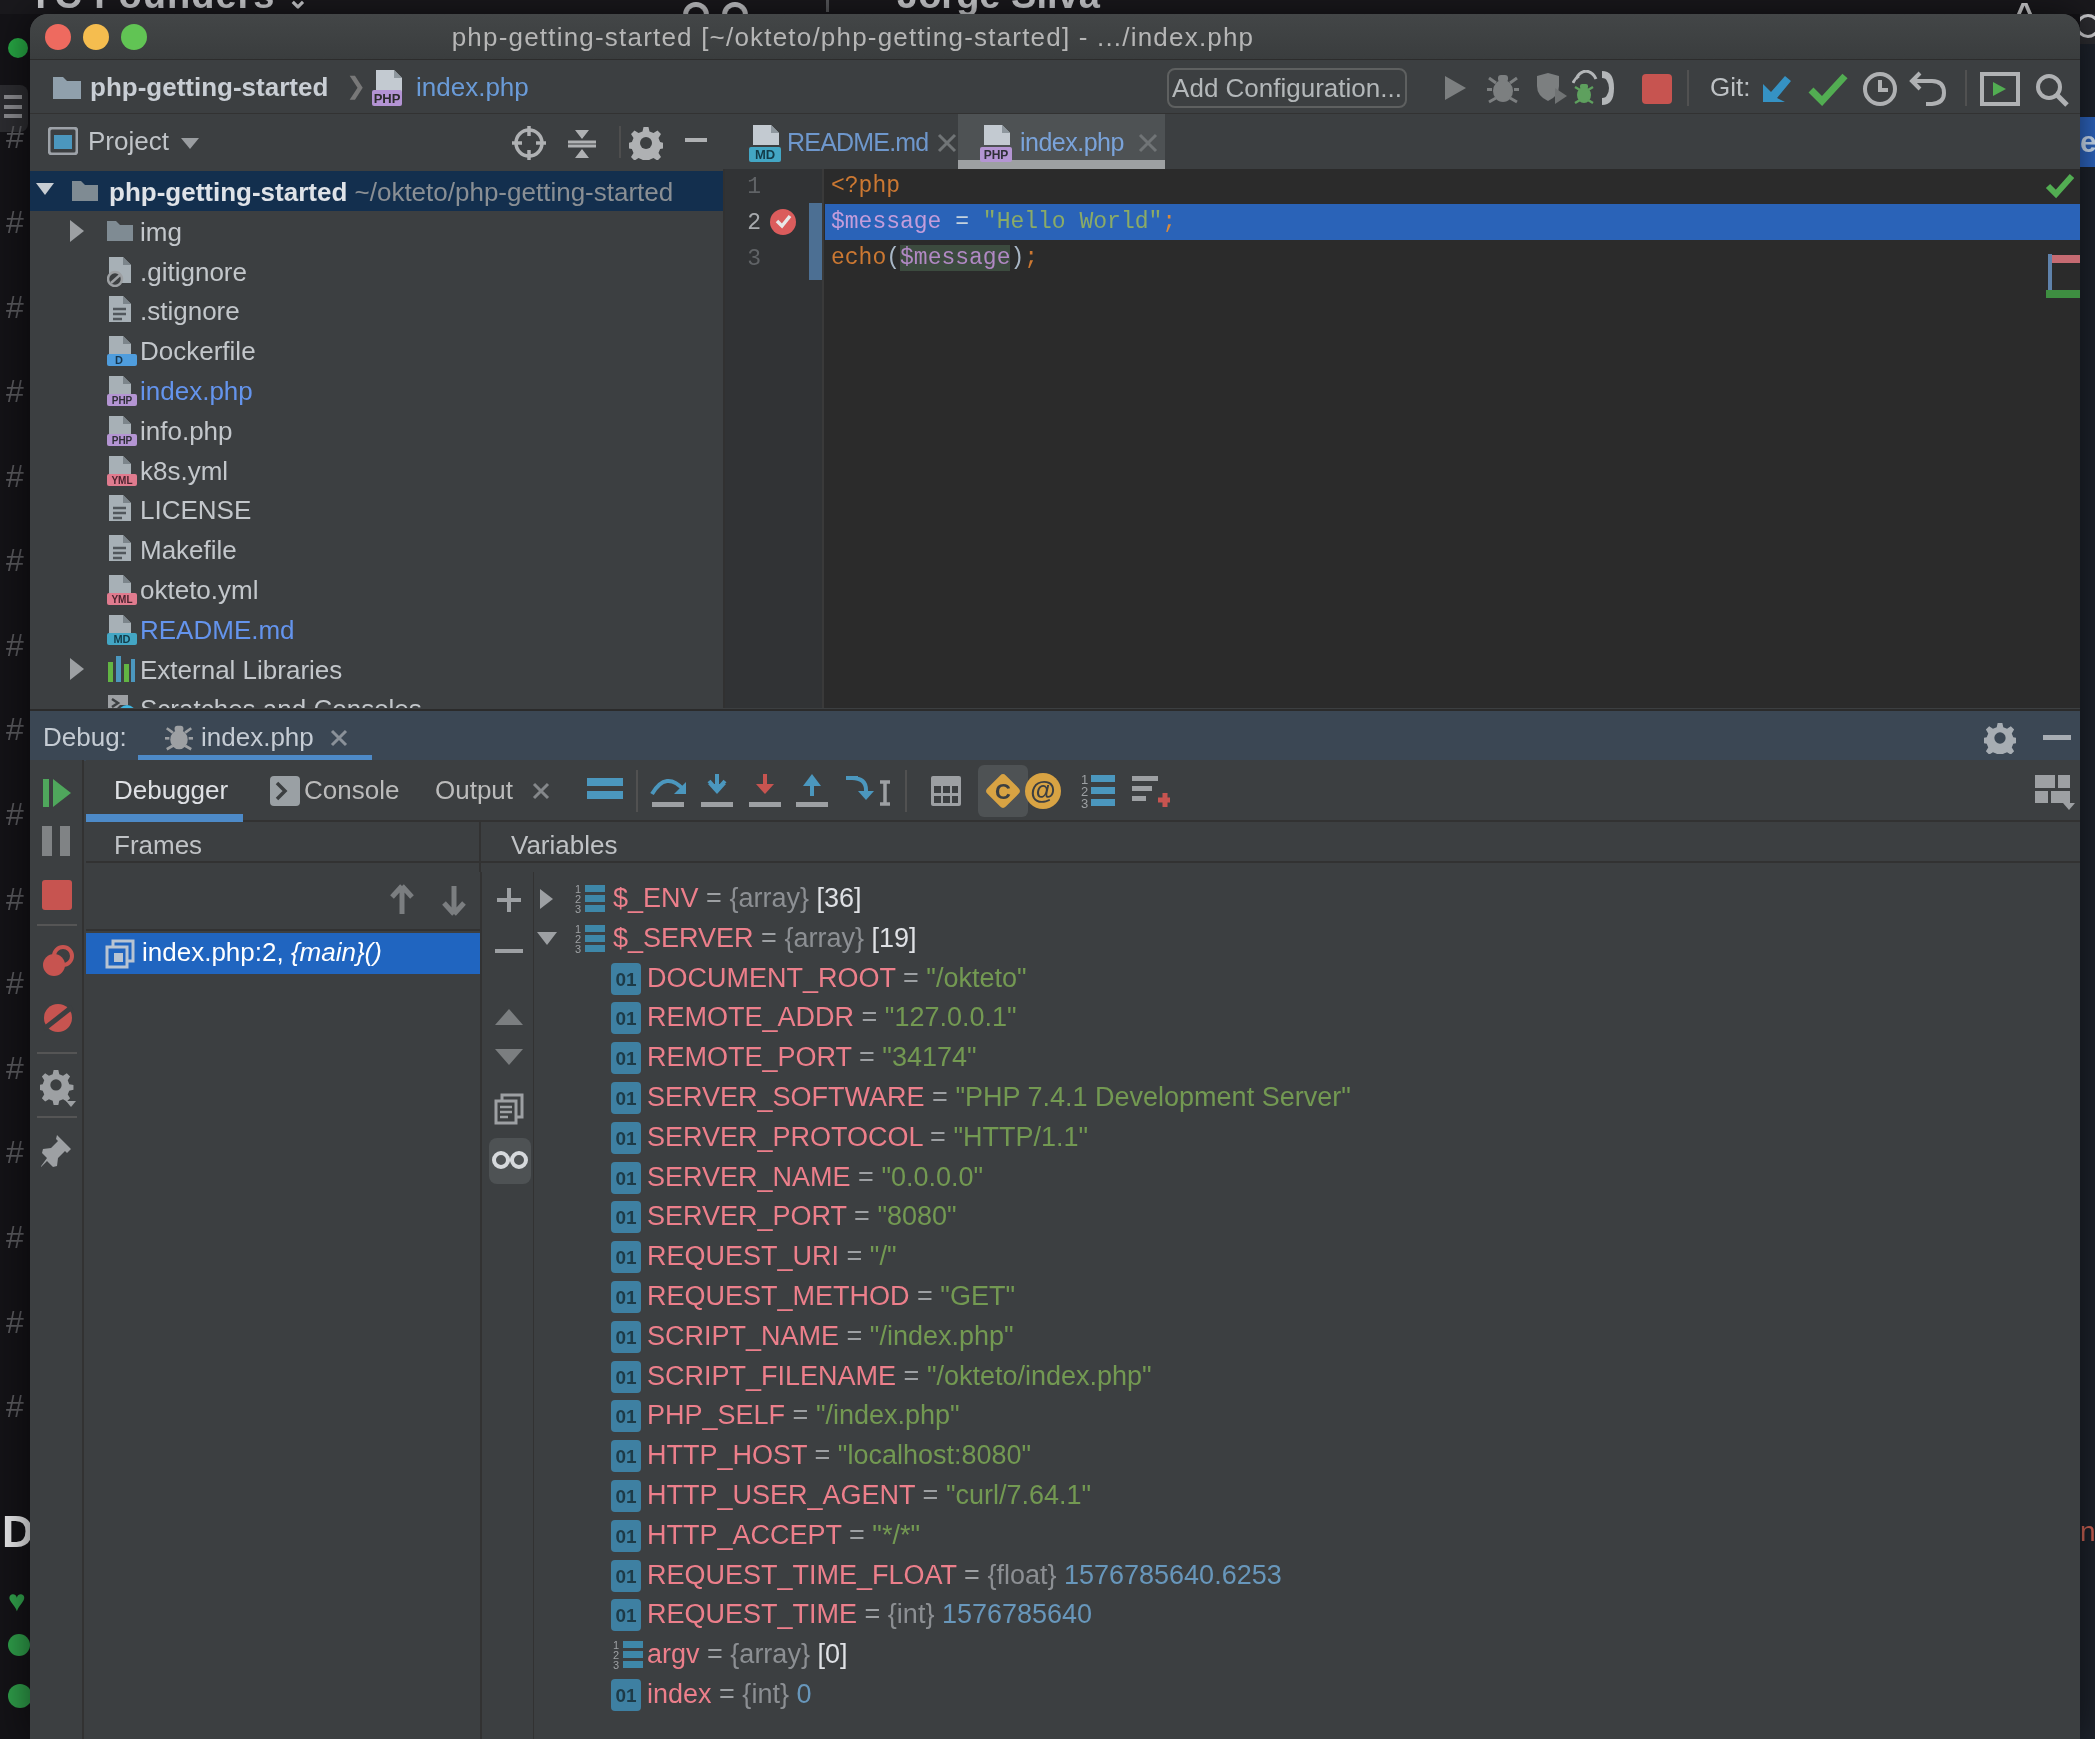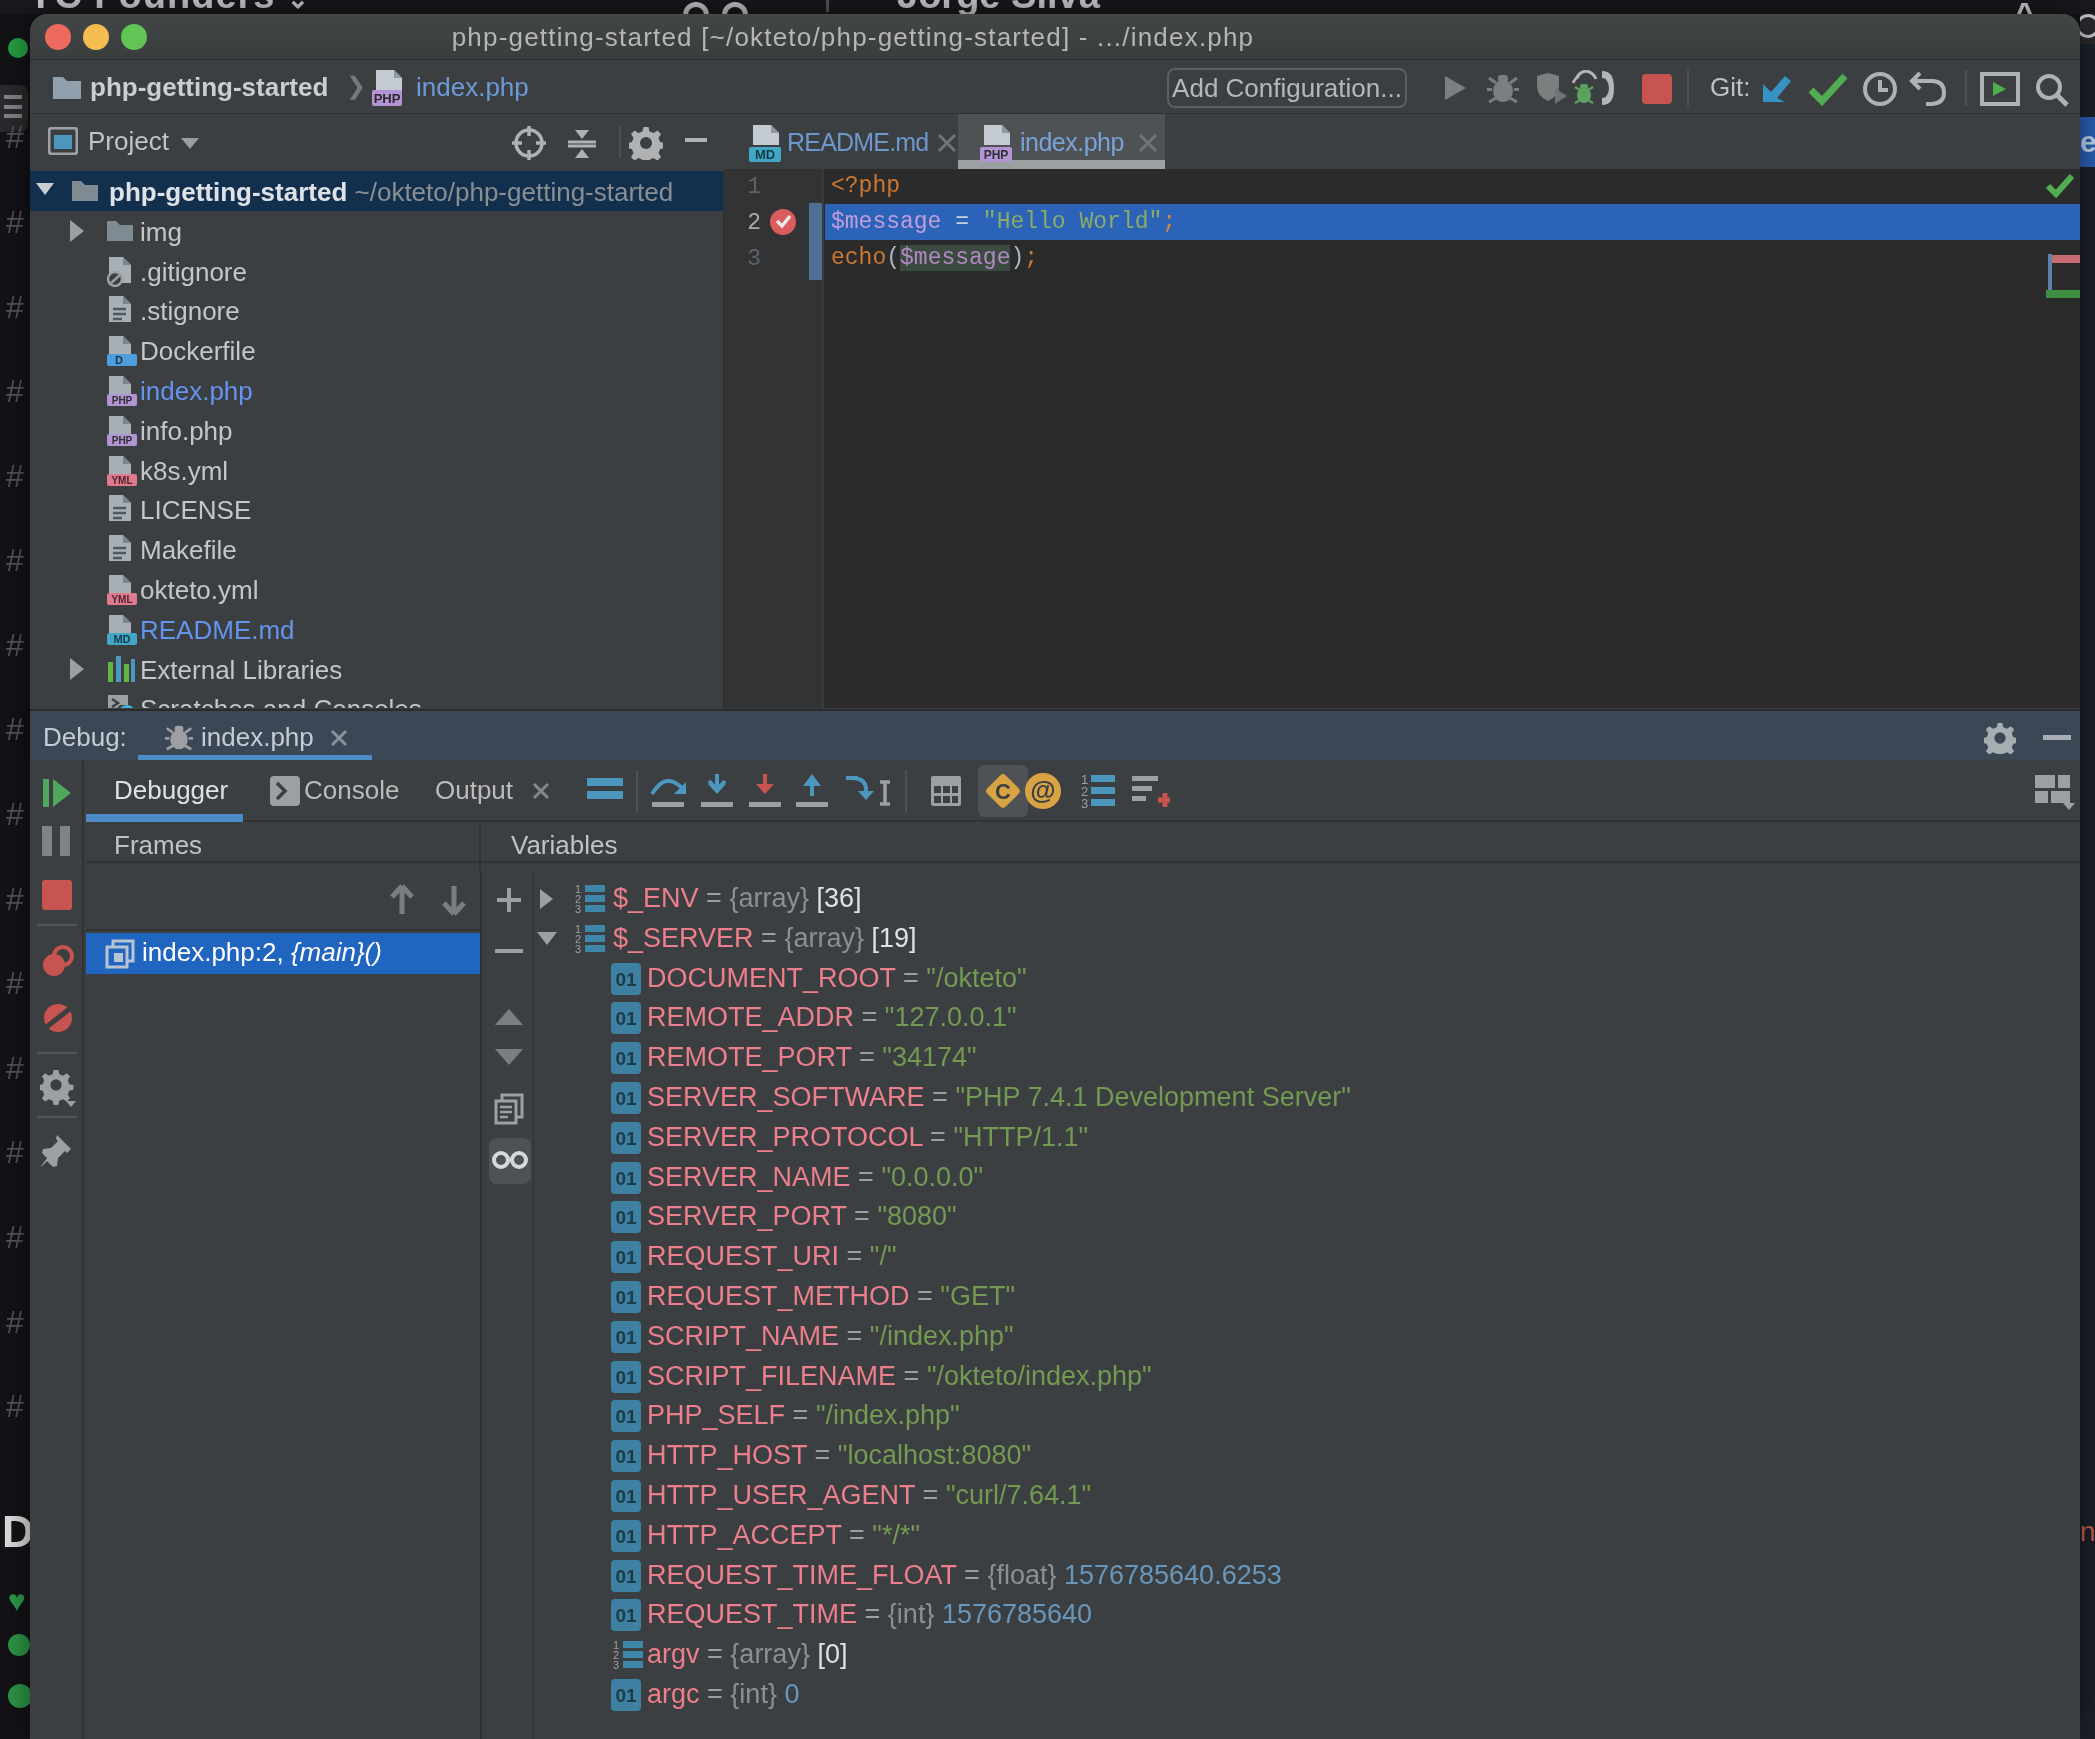--- a/index.html
+++ b/index.html
@@ -659,17 +659,17 @@
           <text x="0" y="19" font-size="11" fill="#9da0a3">2</text>
           <text x="0" y="29" font-size="11" fill="#9da0a3">3</text>
           <rect x="10" y="1" width="20" height="7" fill="#3e87a8"></rect>
           <rect x="10" y="11" width="20" height="7" fill="#3e87a8"></rect>
           <rect x="10" y="21" width="20" height="7" fill="#3e87a8"></rect>
         </svg>
         <div class="vtxt" style="left:113px;"><span class="nm">argv</span> <span class="eq">=</span> <span class="gy">{array}</span> <span class="br">[0]</span></div>
       </div>
     <div class="vrow" style="top:803px;">
         <div class="i01" style="left:77px;">01</div>
-        <div class="vtxt" style="left:113px;"><span class="nm">argc</span> <span class="eq">=</span> <span class="gy">{int} </span><span class="nu">0</span></div>
+        <div class="vtxt" style="left:113px;"><span class="nm">index</span> <span class="eq">=</span> <span class="gy">{int} </span><span class="nu">0</span></div>
       </div>
   </div>
 </div>
 
 
 </body></html>

